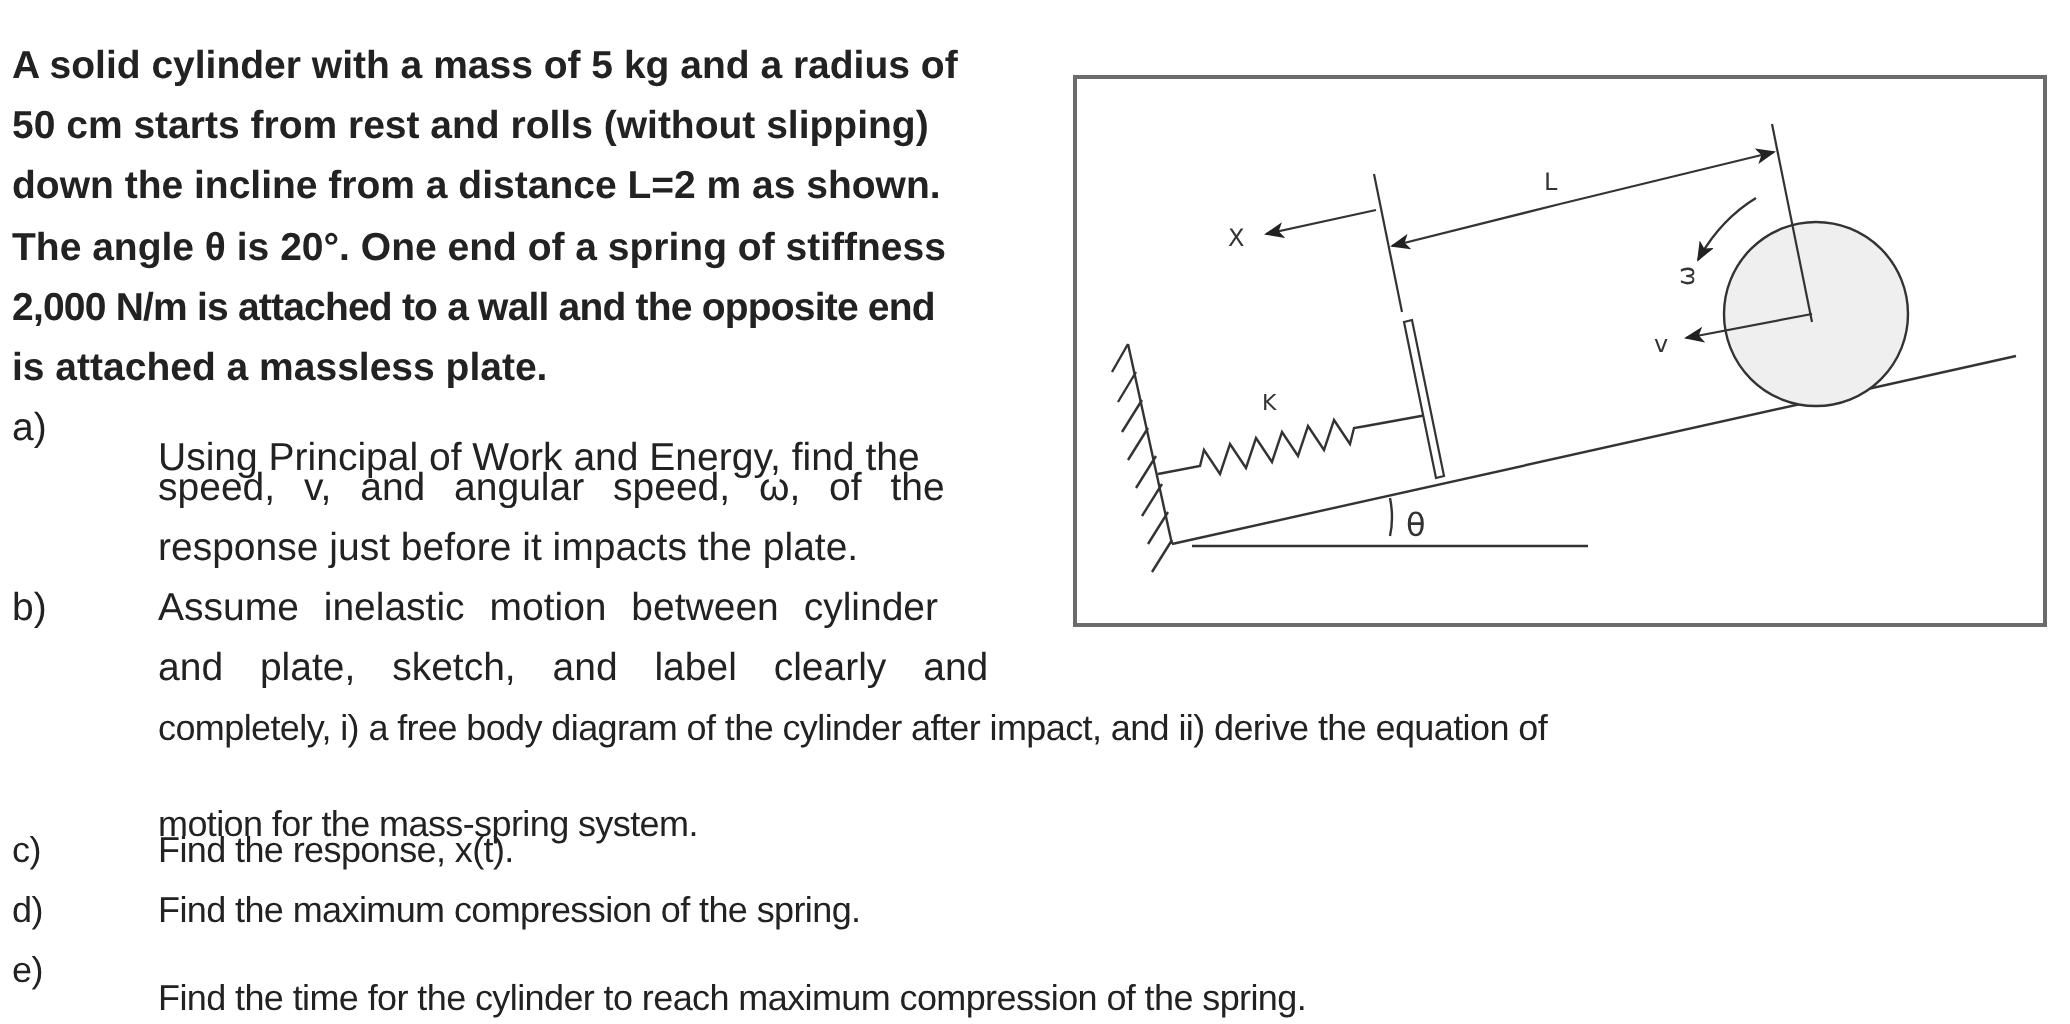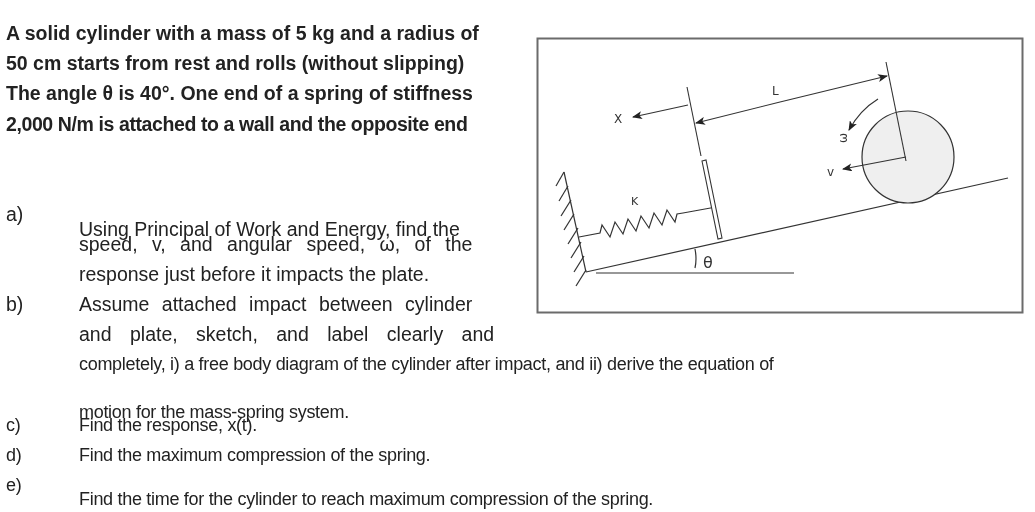--- a/index.html
+++ b/index.html
@@ -12,34 +12,36 @@
   .txt { position:absolute; left:79px; white-space:nowrap; }
   .condensed { font-size:18px; letter-spacing:-0.3px;text-align:center; }
   svg#diagram { position:absolute; left:0; top:0; }
 </style>
 </head>
 <body>
 
 <div class="para">
   <div>A solid cylinder with a mass of 5 kg and a radius of</div>
   <div>50 cm starts from rest and rolls (without slipping)</div>
-  <div>The angle θ is 40°.  One end of a spring of stiffness</div>
+  <div>down the incline from a distance L=2 m as shown.</div>
+  <div>The angle θ is 20°.  One end of a spring of stiffness</div>
   <div style="letter-spacing:-0.4px">2,000 N/m is attached to a wall and the opposite end</div>
+  <div>is attached a massless plate.</div>
 </div>
 
 <div>
   <span class="item lbl" style="top:199px">a)</span>
   <span class="item txt" style="top:214px">Using Principal of Work and Energy, find the</span>
   <span class="item txt" style="top:229px; word-spacing:9px">speed, v, and angular speed, ω, of the</span>
   <span class="item txt" style="top:259px">response just before it impacts the plate.</span>
 </div>
 
 <div>
   <span class="item lbl" style="top:289px">b)</span>
-  <span class="item txt" style="top:289px; word-spacing:7px">Assume attached impact between cylinder</span>
+  <span class="item txt" style="top:289px; word-spacing:7px">Assume inelastic motion between cylinder</span>
   <span class="item txt" style="top:319px; word-spacing:13px">and plate, sketch, and label clearly and</span>
   <span class="item txt condensed" style="top:349px">completely, i) a free body diagram of the cylinder after impact, and ii) derive the equation of</span>
   <span class="item txt condensed" style="top:397px">motion for the mass-spring system.</span>
 </div>
 
 <div>
   <span class="item lbl condensed" style="top:410px">c)</span>
   <span class="item txt condensed" style="top:410px">Find the response, x(t).</span>
 </div>
 

